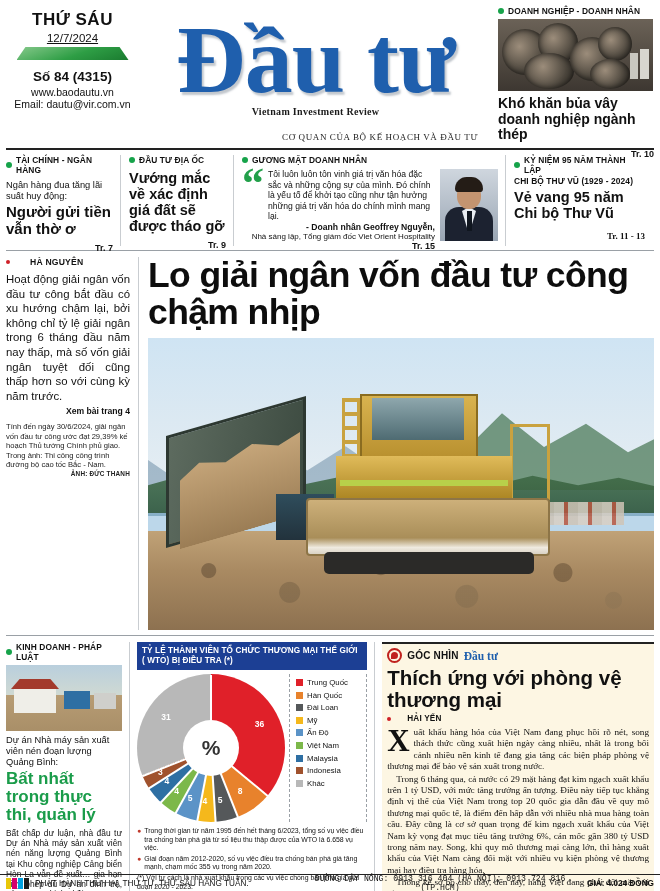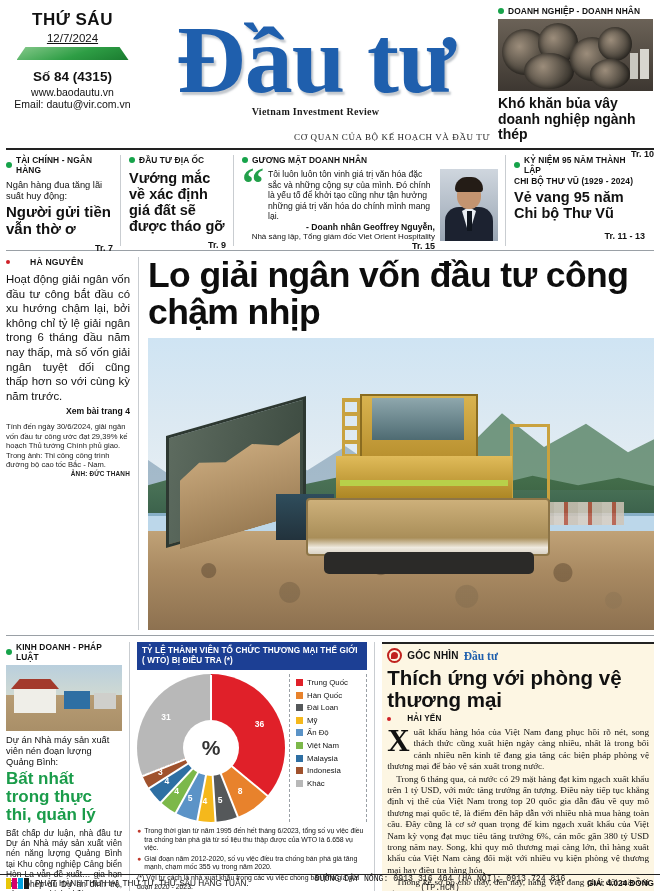--- a/index.html
+++ b/index.html
@@ -40,21 +40,21 @@
     letter-spacing: -1px;
     text-shadow: 2px 3px 2px rgba(120,130,145,.45);
     margin-top: 2px;
   }
   .logo-sub {
     font-family: "Liberation Serif", serif;
     font-weight: bold; font-size: 10px; letter-spacing: .3px;
     color: #1a1a1a; margin-top: -6px;
   }
   .logo-agency {
-    position: absolute; right: 2px; bottom: 4px;
+    position: absolute; right: 14px; bottom: 4px;
     font-family: "Liberation Serif", serif;
     font-size: 9px; letter-spacing: .6px; color: #222;
   }
 
   .mh-right { width: 162px; padding-left: 6px; }
   .kicker { font-size: 8.4px; font-weight: bold; letter-spacing: .1px;
     display: flex; align-items: center; gap: 4px; text-transform: uppercase;
     font-stretch: condensed; }
   .dot { width: 6px; height: 6px; border-radius: 50%; background: #16a34a; flex: none; }
   .mh-photo {
@@ -335,21 +335,21 @@
 
     <div class="tz tz4">
       <div class="kicker">
         <span class="dot"></span>
         <span>KỶ NIỆM 95 NĂM THÀNH LẬP</span>
       </div>
       <div class="kicker" style="padding-left:0;margin-top:1px;">
         <span>CHI BỘ THƯ VŨ (1929 - 2024)</span>
       </div>
       <div class="tz-head sm" style="margin-top:3px;">Vẻ vang 95 năm Chi bộ Thư Vũ</div>
-      <div style="text-align:right;margin-top:4px;"><span class="tz-pg">Tr. 11 - 13</span></div>
+      <div style="text-align:right;margin-top:4px;font-family:Liberation Serif, serif;"><span class="tz-pg">Tr. 11 - 13</span></div>
     </div>
   </div>
 
   <div class="hr-thin"></div>
 
   <div class="lead">
     <div class="lead-left">
       <div class="byline">
         <span class="dot-sm"></span>
         <span>HÀ NGUYÊN</span>

